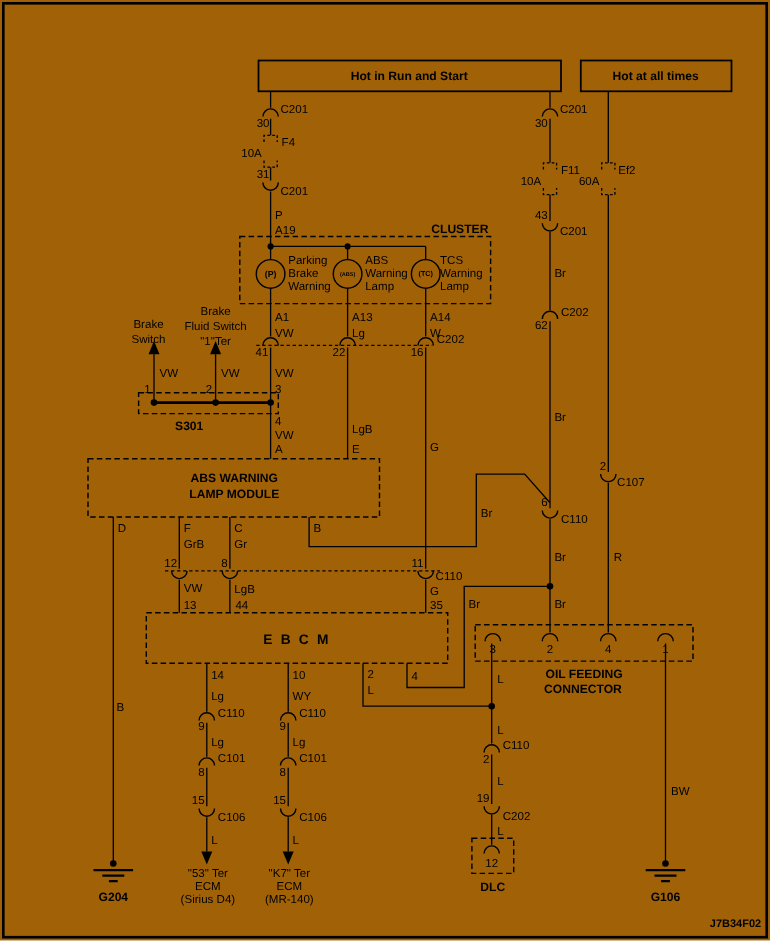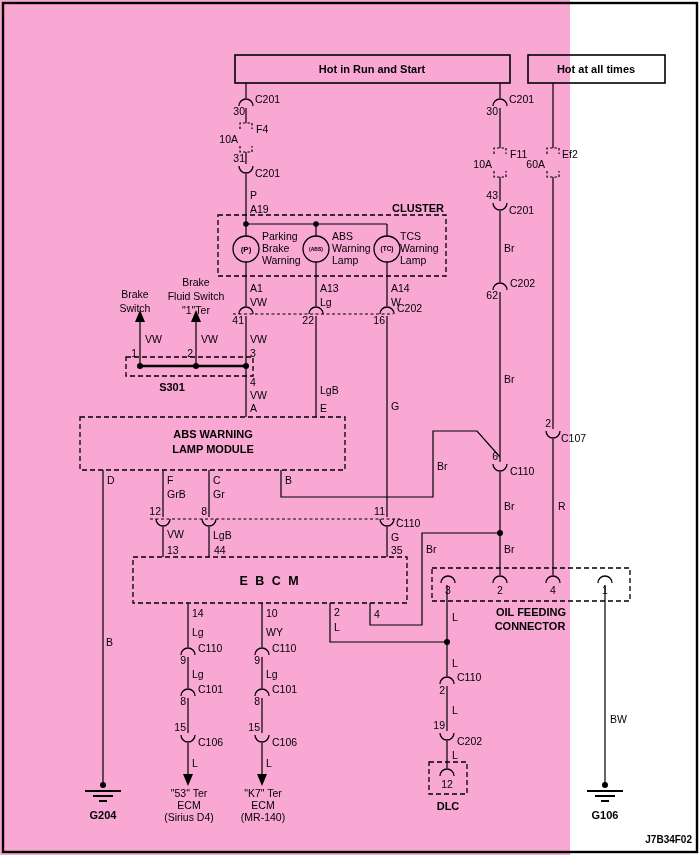--- a/index.html
+++ b/index.html
@@ -1,16 +1,16 @@
 <!DOCTYPE html>
 <html><head>
 <meta charset="utf-8">
 <style>
   html,body{margin:0;padding:0;background:#fff}
-  #wrap{width:570px;height:855px;position:relative;background:#f9a8d4}
+  #wrap{width:700px;height:855px;position:relative;background:#a16207}
   svg text{font-family:"Liberation Sans",sans-serif;font-size:10.5px;fill:#000}
   svg .b{font-weight:700;font-size:11px}
   svg .me{text-anchor:middle}
   svg .en{text-anchor:end}
   svg .ebcmt{font-weight:700;font-size:12.5px;letter-spacing:2px}
   svg .ic1{font-size:8px;font-weight:700}
   svg .ic2{font-size:5px;font-weight:700}
   svg .ic3{font-size:6.5px;font-weight:700}
   svg .code{font-weight:700;font-size:10px}
   .w{stroke:#000;stroke-width:1.2;fill:none}

